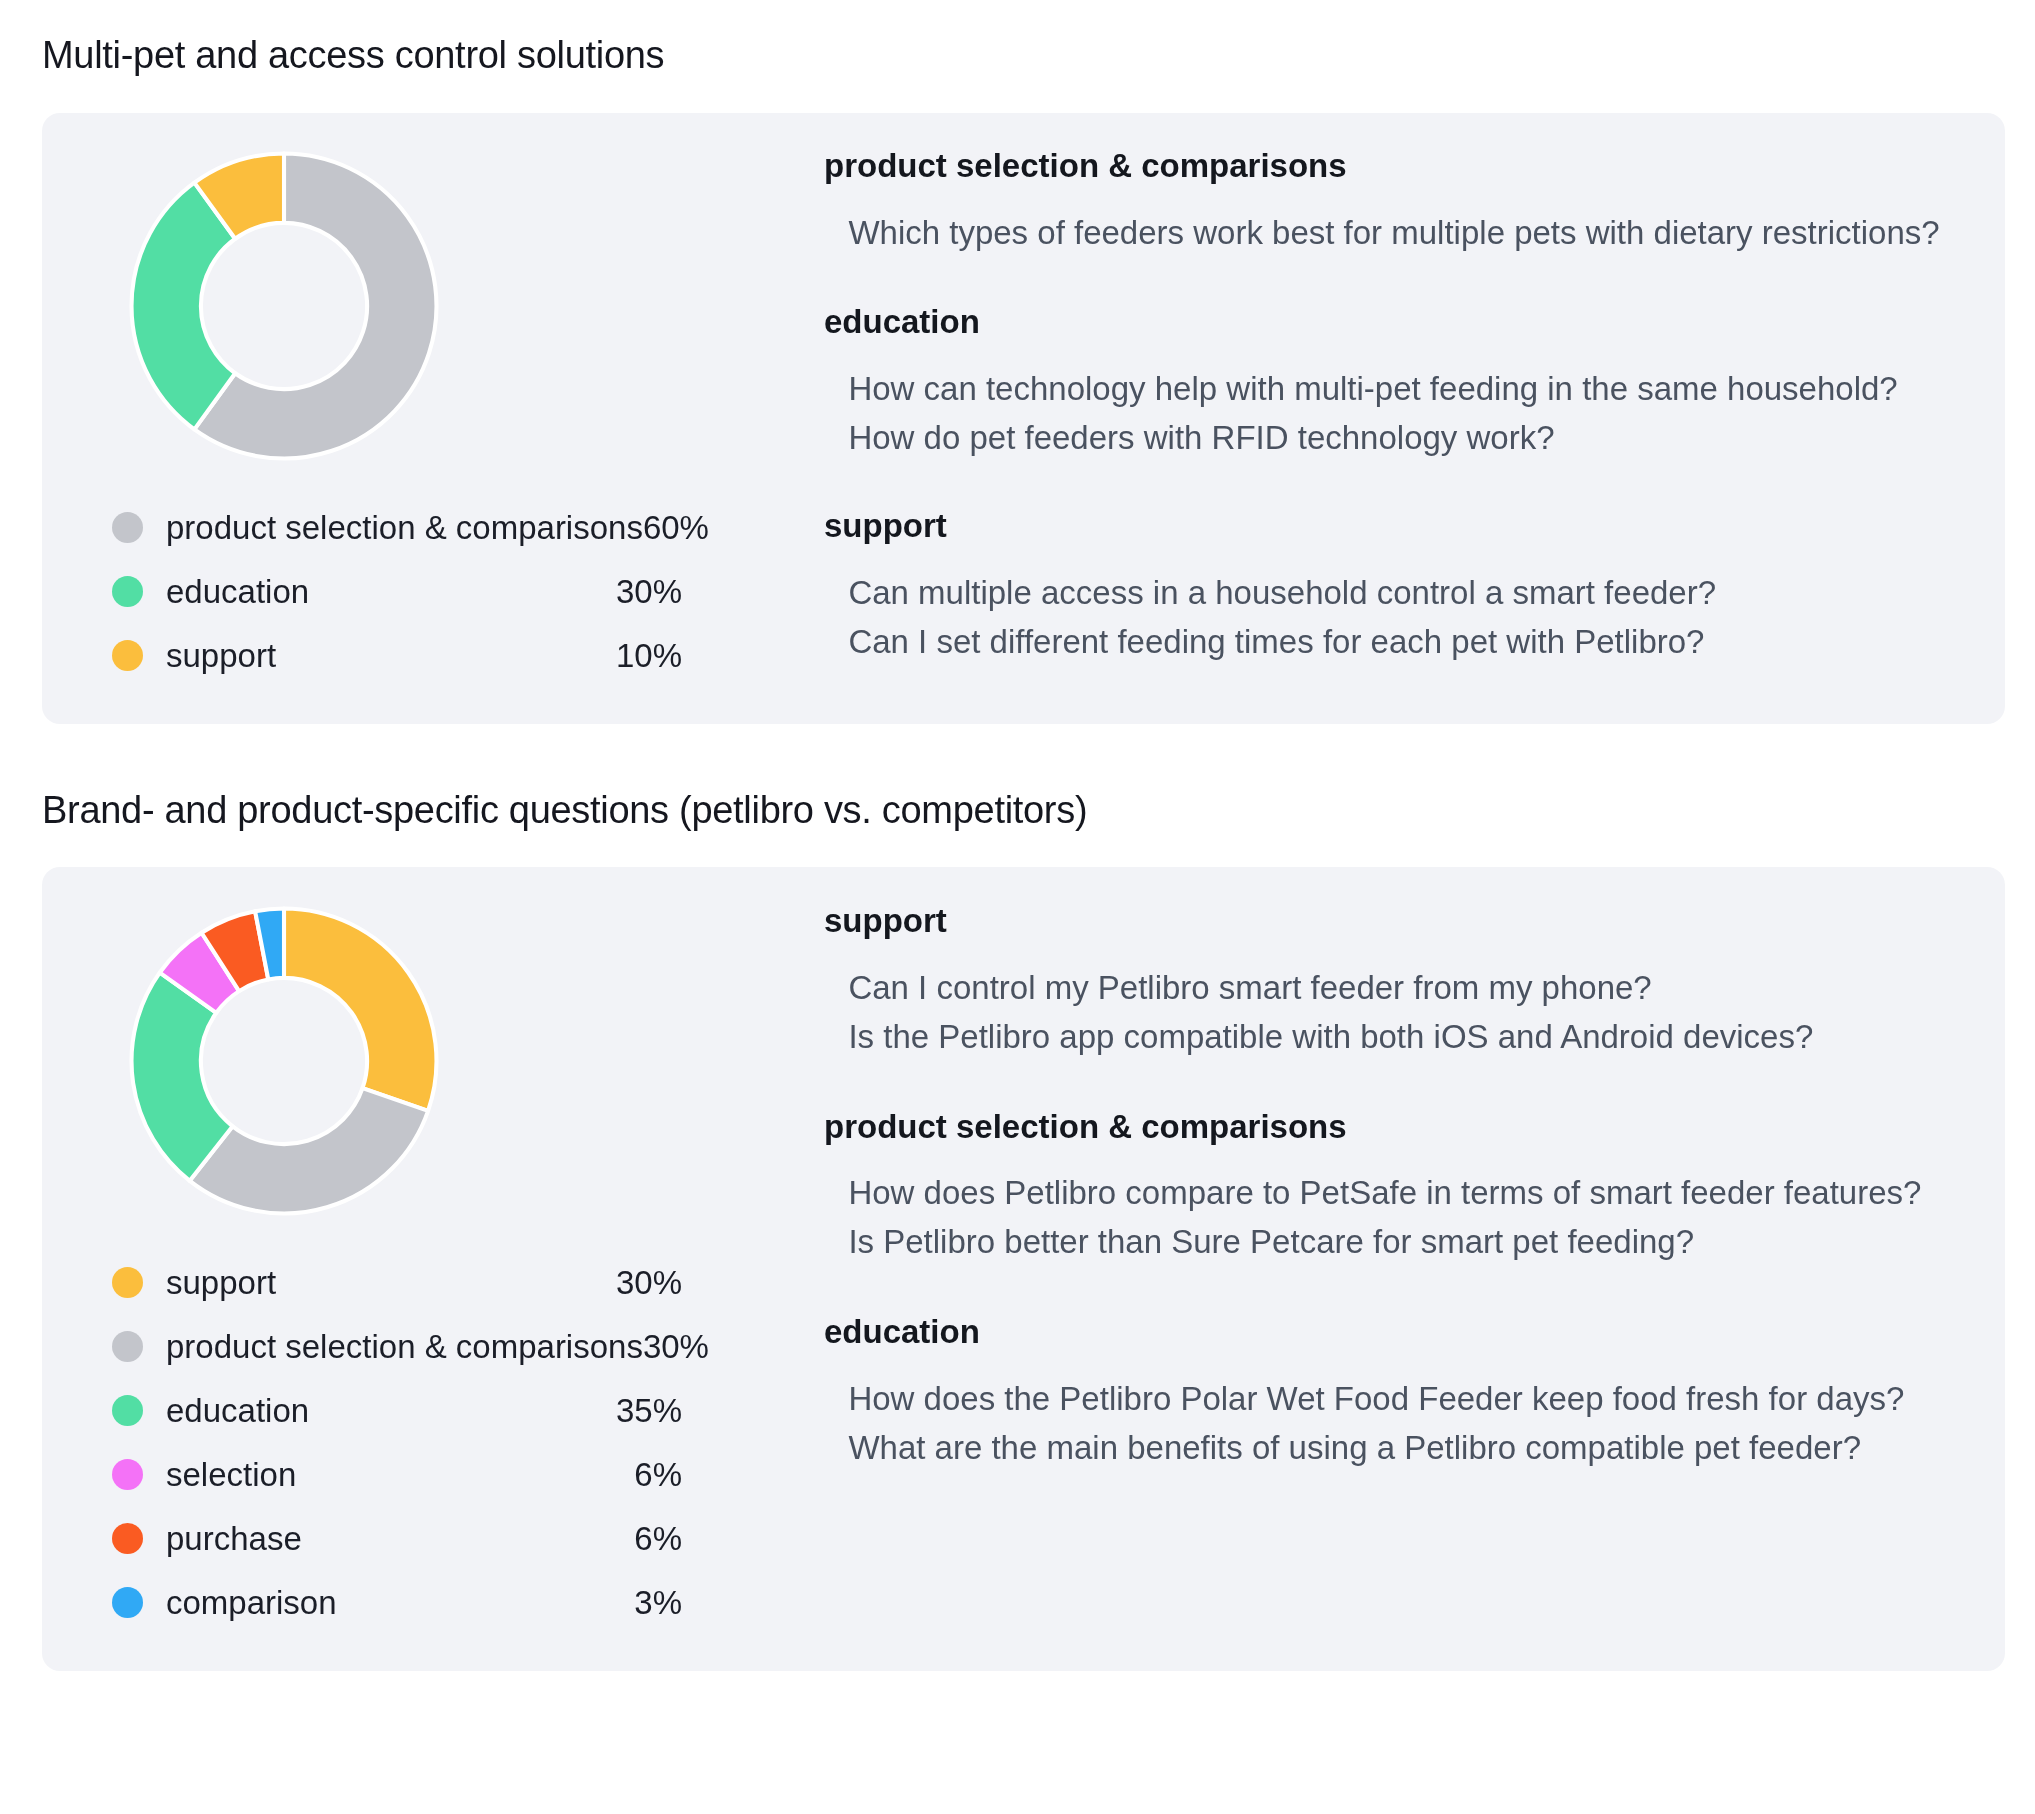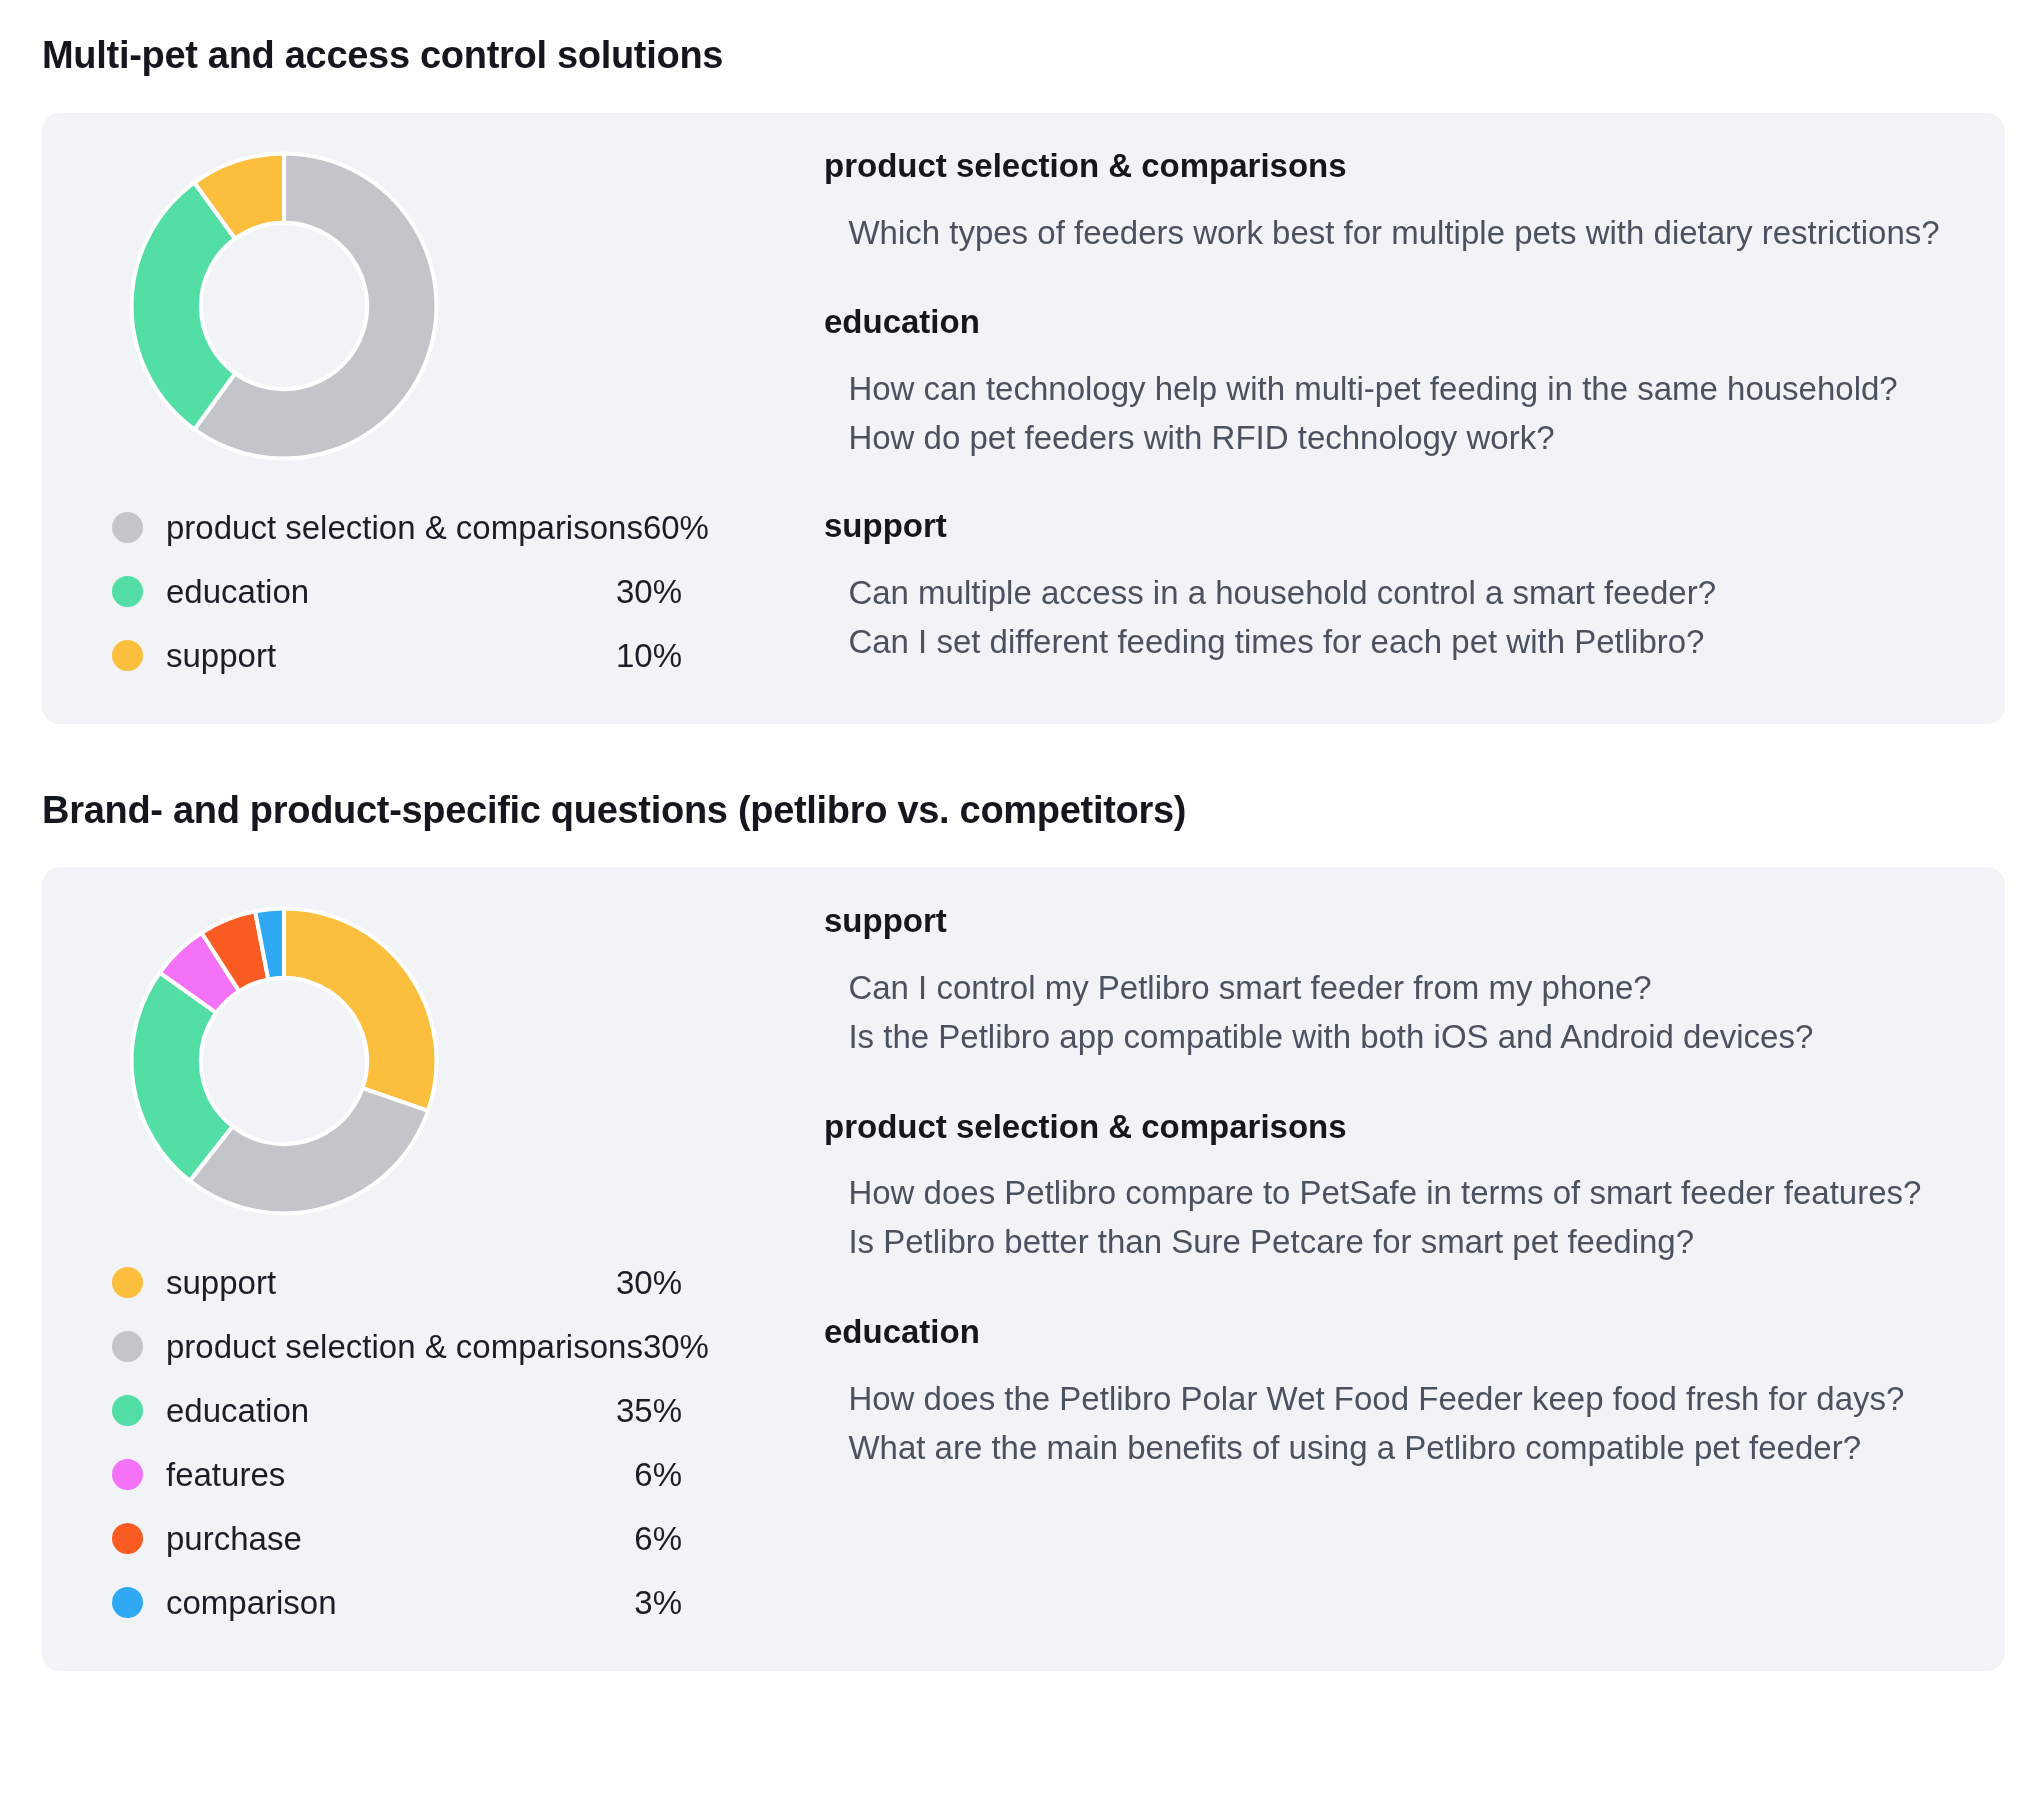--- a/index.html
+++ b/index.html
@@ -20,21 +20,21 @@
   .page {
     padding: 33px 30px 0 42px;
   }
 
   .section {
     margin-bottom: 0;
   }
 
   .section-title {
     font-size: 38px;
-    font-weight: 700;
+    font-weight: 400;
     line-height: 1.2;
     letter-spacing: -0.3px;
     color: #15171f;
     margin: 0 0 34px 0;
     padding-left: 0;
   }
 
   .section + .section .section-title {
     margin-top: 64px;
   }
@@ -196,21 +196,21 @@
                 <span class="legend-label">product selection &amp; comparisons</span>
                 <span class="legend-value">30%</span>
               </div>
               <div class="legend-row">
                 <span class="legend-dot" style="background: rgb(82, 222, 164);"></span>
                 <span class="legend-label">education</span>
                 <span class="legend-value">35%</span>
               </div>
               <div class="legend-row">
                 <span class="legend-dot" style="background: rgb(244, 114, 247);"></span>
-                <span class="legend-label">features</span>
+                <span class="legend-label">selection</span>
                 <span class="legend-value">6%</span>
               </div>
               <div class="legend-row">
                 <span class="legend-dot" style="background: rgb(250, 91, 34);"></span>
                 <span class="legend-label">purchase</span>
                 <span class="legend-value">6%</span>
               </div>
               <div class="legend-row">
                 <span class="legend-dot" style="background: rgb(48, 169, 245);"></span>
                 <span class="legend-label">comparison</span>

